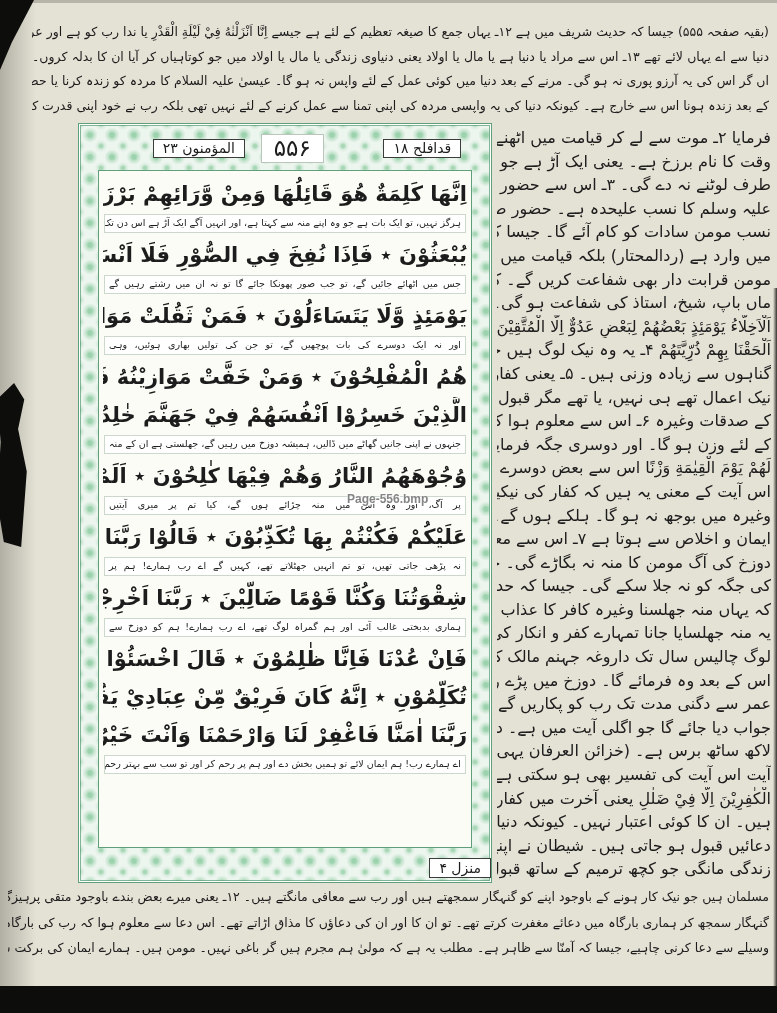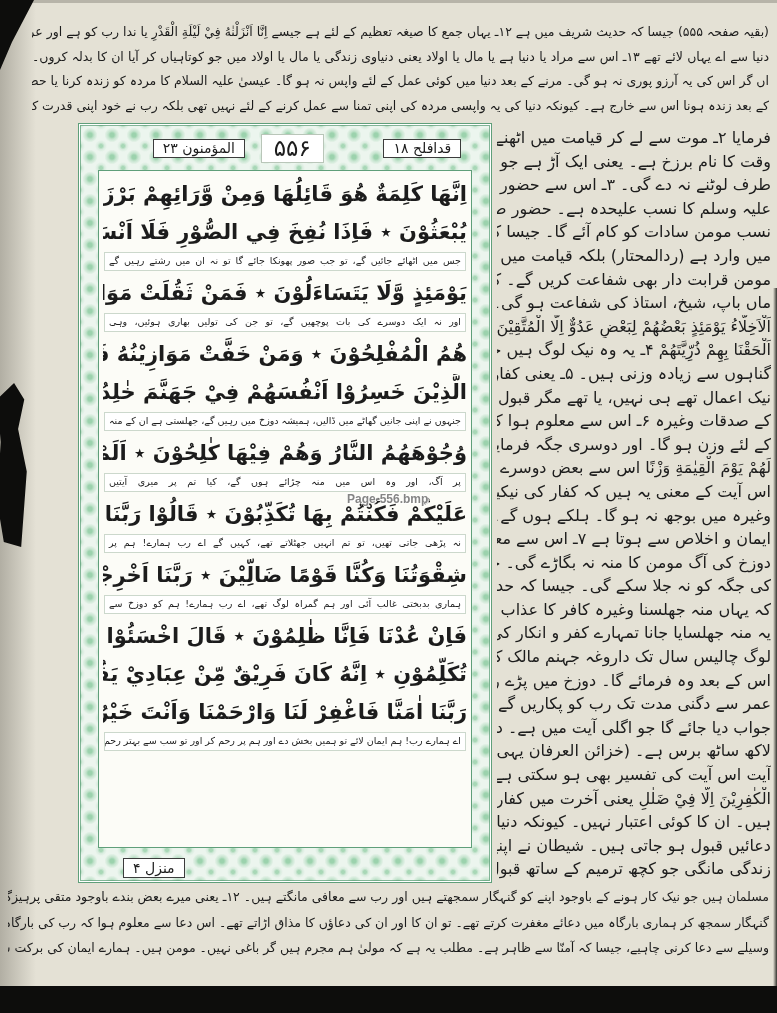--- a/index.html
+++ b/index.html
@@ -47,21 +47,21 @@
   .pagenum{background:#fff;border:1px solid #b9c6b9;padding:0 12px;font-size:23px;font-weight:normal;line-height:27px;text-align:right;}
   .qinner{position:absolute;left:19px;right:19px;top:46px;bottom:34px;
     background:var(--inner-bg);border:1px solid var(--box-border-green);
     direction:rtl;padding-top:5px;overflow:hidden;}
   .qline{white-space:nowrap;overflow:hidden;}
   .qline.arabic{height:38px;line-height:37px;font-size:21px;font-weight:bold;margin:0 4px;
     text-align:justify;text-align-last:justify;}
   .qline.urdu{height:17px;line-height:15px;font-size:9.5px;margin:0 5px 4px;
     background:#fff;border:1px solid #ccd8cc;padding:0 4px;
     text-align:justify;text-align-last:justify;}
-  .qfooter{position:absolute;bottom:5px;left:0;width:100%;text-align:left;}
+  .qfooter{position:absolute;bottom:5px;left:0;width:100%;text-align:right;}
 
   
   .commentary{position:absolute;left:497px;top:126px;width:274px;height:757px;direction:rtl;overflow:hidden;}
   .commentary .cline{font-size:16px;line-height:23.6px;white-space:nowrap;overflow:hidden;
     text-align:justify;text-align-last:justify;}
 
   
   .bottom-note{position:absolute;left:8px;right:8px;top:884px;direction:rtl;}
   .bottom-note .bline{font-size:12.5px;line-height:25.5px;white-space:nowrap;overflow:hidden;
     text-align:justify;text-align-last:justify;}
@@ -90,20 +90,21 @@
 
   <div class="qbox">
     <div class="qheader" dir="rtl">
       <span class="hbox">قدافلح ۱۸</span>
       <span class="pagenum">۵۵۶</span>
       <span class="hbox">المؤمنون ۲۳</span>
     </div>
     <div class="qinner">
 
     <div class="qline arabic">اِنَّهَا كَلِمَةٌ هُوَ قَائِلُهَا وَمِنْ وَّرَائِهِمْ بَرْزَخٌ اِلٰى يَوْمِ</div>
+        <div class="qline urdu">ہرگز نہیں، تو ایک بات ہے جو وہ اپنے منہ سے کہتا ہے، اور انہیں آگے ایک آڑ ہے اس دن تک</div>
         <div class="qline arabic">يُبْعَثُوْنَ ٭ فَاِذَا نُفِخَ فِي الصُّوْرِ فَلَا اَنْسَابَ بَيْنَهُمْ</div>
         <div class="qline urdu">جس میں اٹھائے جائیں گے، تو جب صور پھونکا جائے گا تو نہ ان میں رشتے رہیں گے</div>
         <div class="qline arabic">يَوْمَئِذٍ وَّلَا يَتَسَاءَلُوْنَ ٭ فَمَنْ ثَقُلَتْ مَوَازِيْنُهُ فَاُولٰئِكَ</div>
         <div class="qline urdu">اور نہ ایک دوسرے کی بات پوچھیں گے، تو جن کی تولیں بھاری ہوئیں، وہی</div>
         <div class="qline arabic">هُمُ الْمُفْلِحُوْنَ ٭ وَمَنْ خَفَّتْ مَوَازِيْنُهُ فَاُولٰئِكَ</div>
         <div class="qline arabic">الَّذِيْنَ خَسِرُوْا اَنْفُسَهُمْ فِيْ جَهَنَّمَ خٰلِدُوْنَ ٭ تَلْفَحُ</div>
         <div class="qline urdu">جنہوں نے اپنی جانیں گھاٹے میں ڈالیں، ہمیشہ دوزخ میں رہیں گے، جھلستی ہے ان کے منہ</div>
         <div class="qline arabic">وُجُوْهَهُمُ النَّارُ وَهُمْ فِيْهَا كٰلِحُوْنَ ٭ اَلَمْ تَكُنْ اٰيٰتِيْ تُتْلٰى</div>
         <div class="qline urdu">پر آگ، اور وہ اس میں منہ چڑائے ہوں گے، کیا تم پر میری آیتیں</div>
         <div class="qline arabic">عَلَيْكُمْ فَكُنْتُمْ بِهَا تُكَذِّبُوْنَ ٭ قَالُوْا رَبَّنَا غَلَبَتْ عَلَيْنَا</div>

